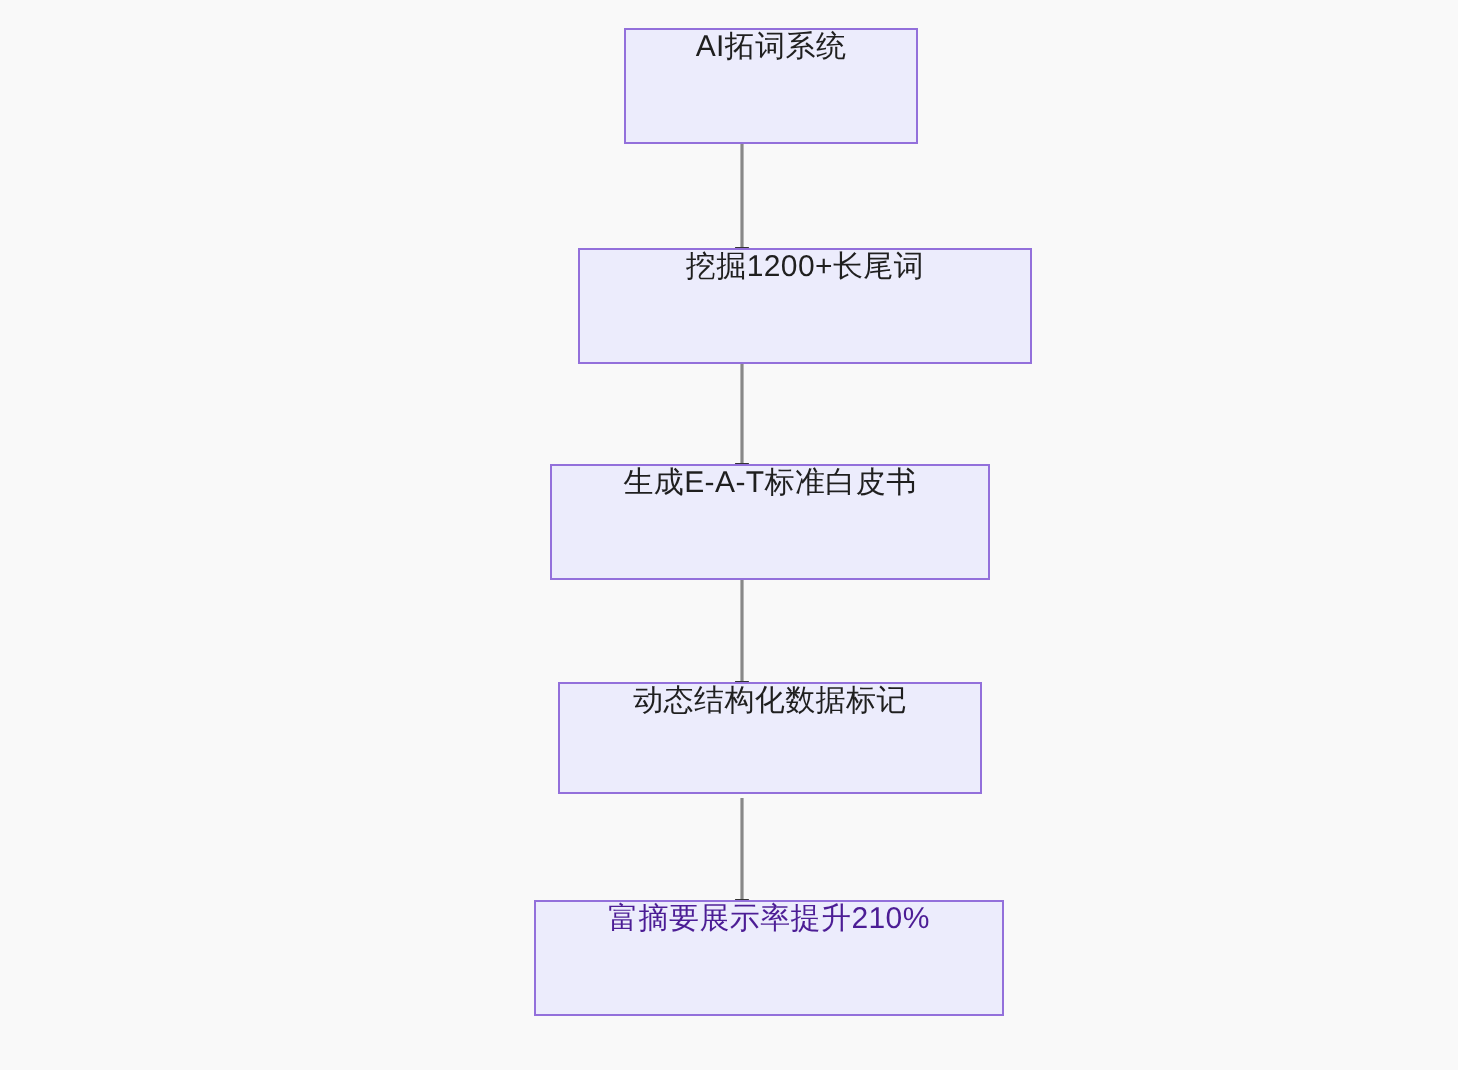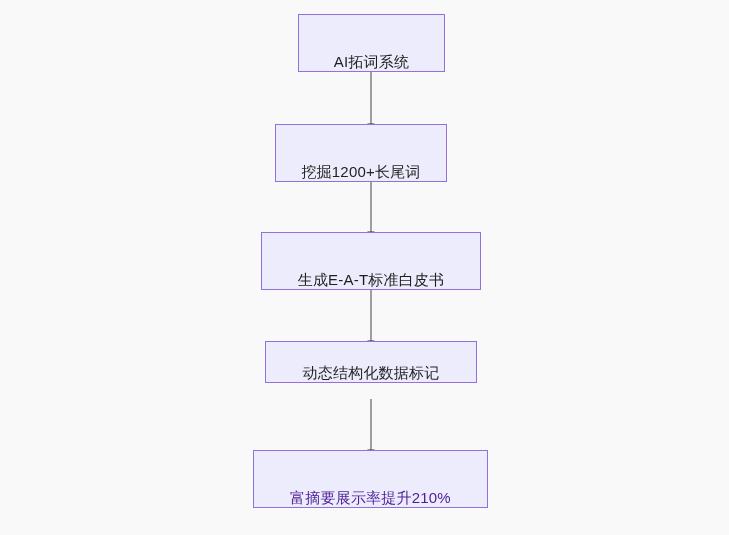--- a/index.html
+++ b/index.html
@@ -17,27 +17,28 @@
     position: relative;
     width: 729px;
     height: 535px;
   }
   .node {
     position: absolute;
     box-sizing: border-box;
     background: #ececfc;
     border: 1.6px solid #9370db;
     display: flex;
-    align-items: flex-end;
+    align-items: flex-start;
     justify-content: center;
     color: #1f1f1f;
     font-size: 15px;
     line-height: 1.2;
     letter-spacing: 0.2px;
     white-space: nowrap;
+    margin-left: 14px;
   }
   .edge-layer {
     position: absolute;
     left: 0;
     top: 0;
     width: 729px;
     height: 535px;
     pointer-events: none;
   }
 </style>
@@ -62,26 +63,26 @@
       <line class="edge-line" stroke="#888888" stroke-width="1.6" marker-end="url(#arrowhead)" x1="371" y1="290" x2="371" y2="341"></line>
     </g>
     <g>
       <line class="edge-line" stroke="#888888" stroke-width="1.6" marker-end="url(#arrowhead)" x1="371" y1="399" x2="371" y2="450"></line>
     </g>
   </svg>
 
   <div class="node" style="left: 298px; top: 14px; width: 147px; height: 58px; background: rgb(236, 236, 252); border-color: rgb(147, 112, 219); color: rgb(31, 31, 31);">
     <span>AI拓词系统</span>
   </div>
-  <div class="node" style="left: 275px; top: 124px; width: 172px; height: 58px; background: rgb(236, 236, 252); border-color: rgb(147, 112, 219); color: rgb(31, 31, 31);">
+  <div class="node" style="left: 275px; top: 124px; width: 227px; height: 58px; background: rgb(236, 236, 252); border-color: rgb(147, 112, 219); color: rgb(31, 31, 31);">
     <span>挖掘1200+长尾词</span>
   </div>
   <div class="node" style="left: 261px; top: 232px; width: 220px; height: 58px; background: rgb(236, 236, 252); border-color: rgb(147, 112, 219); color: rgb(31, 31, 31);">
     <span>生成E-A-T标准白皮书</span>
   </div>
-  <div class="node" style="left: 265px; top: 341px; width: 212px; height: 42px; background: rgb(236, 236, 252); border-color: rgb(147, 112, 219); color: rgb(31, 31, 31);">
+  <div class="node" style="left: 265px; top: 341px; width: 212px; height: 56px; background: rgb(236, 236, 252); border-color: rgb(147, 112, 219); color: rgb(31, 31, 31);">
     <span>动态结构化数据标记</span>
   </div>
   <div class="node" style="left: 253px; top: 450px; width: 235px; height: 58px; background: rgb(236, 236, 252); border-color: rgb(147, 112, 219); color: #4c1d95;">
     <span>富摘要展示率提升210%</span>
   </div>
 
 </div>
 
 </body></html>

